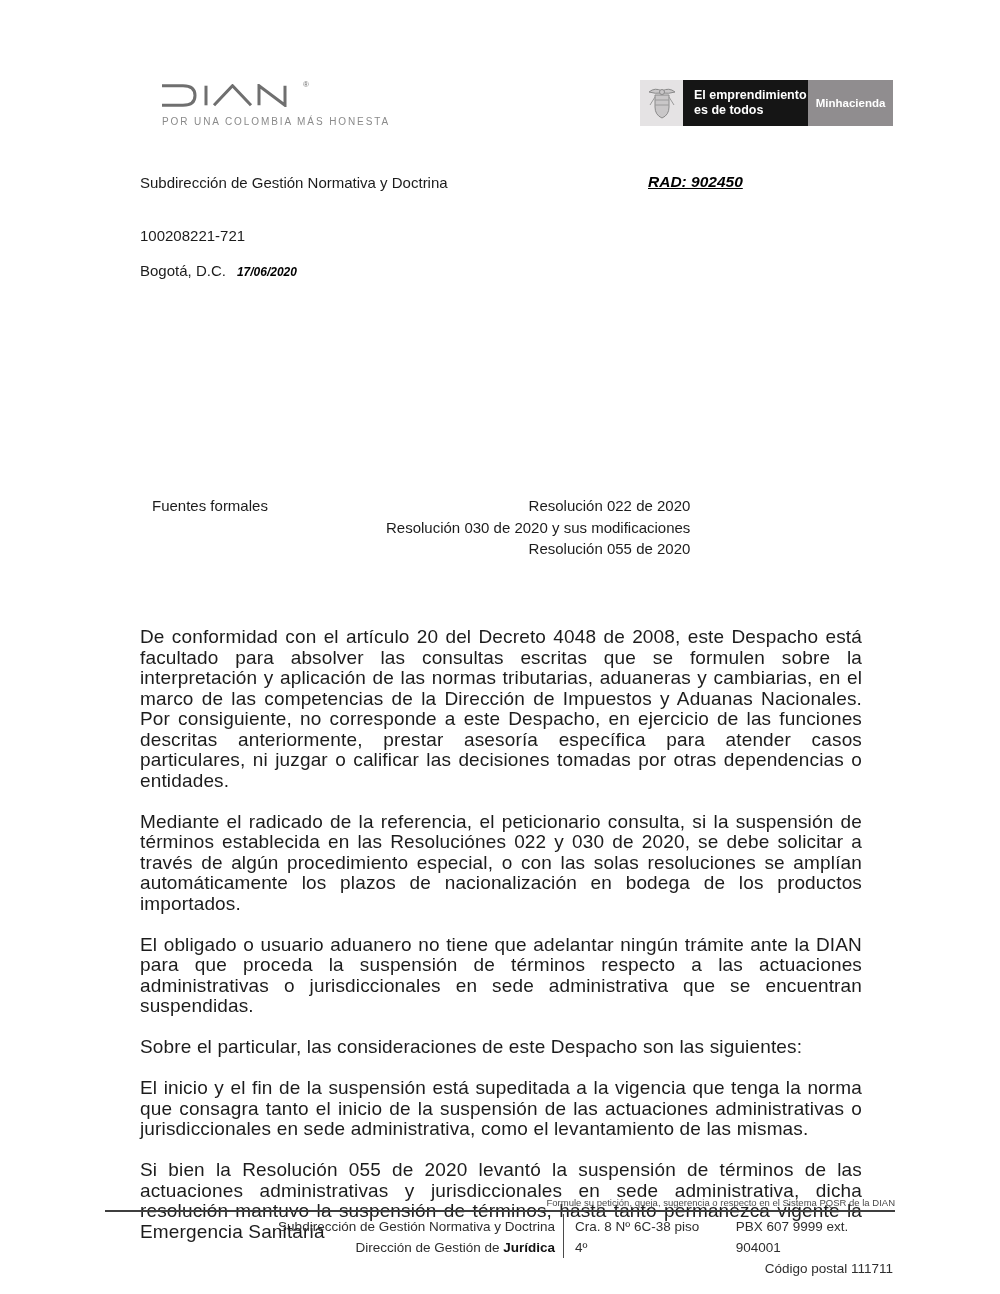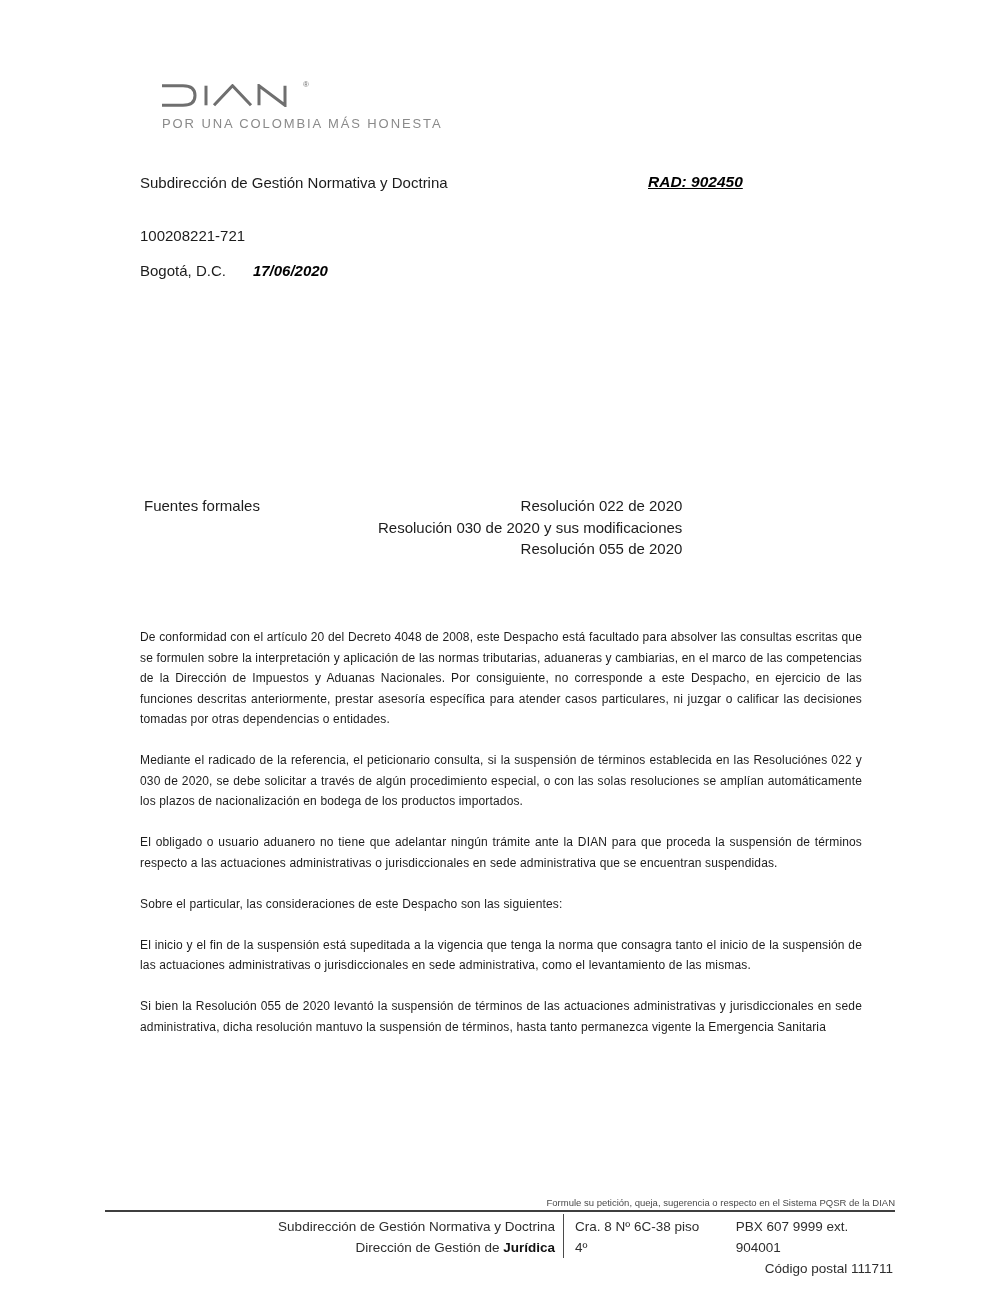--- a/index.html
+++ b/index.html
@@ -3,41 +3,41 @@
 <meta charset="utf-8">
 <style>
   html,body { margin:0; padding:0; background:#ffffff; }
   body { font-family:"Liberation Sans", sans-serif; color:#1c1c1c; }
   .page { position:relative; width:1000px; height:1294px; background:#ffffff; overflow:hidden; }
 
   
   .dian-logo { position:absolute; left:162px; top:84px; width:150px; }
   .dian-logo svg { display:block; }
   .dian-reg { position:absolute; left:141px; top:-4px; font-size:8px; color:#6f6f6f; }
-  .dian-tagline { margin-top:9px; font-size:13px; letter-spacing:1.9px; color:#8a8a8a; white-space:nowrap; }
+  .dian-tagline { margin-top:9px; font-size:10px; letter-spacing:1.9px; color:#8a8a8a; white-space:nowrap; }
 
   .gov-banner { position:absolute; left:640px; top:80px; height:46px; display:flex; }
   .coat-panel { width:43px; background:#e5e3e4; display:flex; align-items:center; justify-content:center; }
   .black-panel { width:125px; background:#151515; color:#ffffff; display:flex; flex-direction:column; justify-content:center; padding-left:11px; box-sizing:border-box; }
   .black-panel .slogan { font-size:12.5px; font-weight:bold; line-height:15px; }
   .gray-panel { width:85px; background:#908d8f; color:#ffffff; display:flex; align-items:center; justify-content:center; font-size:11.5px; font-weight:bold; }
 
   
   .dept-row { position:absolute; left:140px; top:174px; width:722px; font-size:15px; }
   .rad { position:absolute; left:508px; top:-1px; font-weight:bold; font-style:italic; font-size:15.5px; color:#000;text-decoration:underline; }
   .refnum { position:absolute; left:140px; top:227px; font-size:15px; }
   .city-row { position:absolute; left:140px; top:262px; font-size:15px; }
-  .date { font-weight:bold; font-style:italic; font-size:15px; margin-left:27px; color:#000; }
+  .date { font-weight:bold; font-style:italic; font-size:12px; margin-left:11px; color:#000; }
 
-  .sources { position:absolute; left:144px; top:495px; display:flex; font-size:15px; line-height:21.5px; }
+  .sources { position:absolute; left:152px; top:495px; display:flex; font-size:15px; line-height:21.5px; }
   .sources-label { width:234px; }
   .sources-values div { white-space:nowrap;text-align:right; }
 
   
-  .body-text { position:absolute; left:140px; top:627px; width:722px; font-size:12px; line-height:20.5px; letter-spacing:0.15px; text-align:justify; }
+  .body-text { position:absolute; left:140px; top:627px; width:722px; font-size:19px; line-height:20.5px; letter-spacing:0.15px; text-align:justify; }
   .body-text p { margin:0 0 20.5px 0; }
   .body-text p:last-child { margin-bottom:7px; }
 
   
   .pqsr { position:absolute; right:105px; top:1197px; font-size:9.5px; color:#4a4a4a; }
   .footer-rule { position:absolute; left:105px; top:1210px; width:790px; height:2px; background:#3f3f3f; }
   .footer-divider { position:absolute; left:563px; top:1214px; width:1px; height:44px; background:#4a4a4a; }
   .footer-left { position:absolute; left:140px; top:1216px; width:415px; text-align:right; font-size:13.5px; line-height:21px; color:#2e2e2e; }
   .footer-left b { color:#111; }
   .footer-right { position:absolute; left:575px; top:1216px; width:318px; font-size:13.5px; line-height:21px; color:#2e2e2e; }
@@ -55,20 +55,40 @@
         <path d="M0,1.7 H21 Q33,1.7 33,11.5 Q33,21.3 21,21.3 H0"></path>
         <line x1="44" y1="1.7" x2="44" y2="21.3"></line>
         <polyline points="52,21.3 70.5,1.7 89,21.3"></polyline>
         <polyline points="97,21.3 97,1.7 123,21.3 123,1.7"></polyline>
       </g>
     </svg>
     <span class="dian-reg">®</span>
     <div class="dian-tagline">POR UNA COLOMBIA MÁS HONESTA</div>
   </div>
 
+  <div class="gov-banner">
+    <div class="coat-panel">
+      <svg width="30" height="36" viewBox="0 0 30 36">
+        <g stroke="#8a8a8a" stroke-width="1" fill="#c9c7c8">
+          <path d="M2,7 Q8,2 15,6 Q22,2 28,7 Q22,9 15,8 Q8,9 2,7 Z"></path>
+          <circle cx="15" cy="7" r="2.5"></circle>
+          <path d="M8,10 H22 V22 Q22,30 15,33 Q8,30 8,22 Z"></path>
+          <line x1="8" y1="15" x2="22" y2="15" stroke="#9a9a9a"></line>
+          <line x1="8" y1="20" x2="22" y2="20" stroke="#9a9a9a"></line>
+          <path d="M8,12 L3,20" stroke="#9a9a9a" fill="none"></path>
+          <path d="M22,12 L27,20" stroke="#9a9a9a" fill="none"></path>
+        </g>
+      </svg>
+    </div>
+    <div class="black-panel">
+      <span class="slogan">El emprendimiento</span>
+      <span class="slogan">es de todos</span>
+    </div>
+    <div class="gray-panel">Minhacienda</div>
+  </div>
 
   <div class="dept-row">
     <span>Subdirección de Gestión Normativa y Doctrina</span>
     <span class="rad">RAD: 902450</span>
   </div>
 
   <div class="refnum">100208221-721</div>
 
   <div class="city-row">
     <span>Bogotá, D.C.</span><span class="date">17/06/2020</span>

